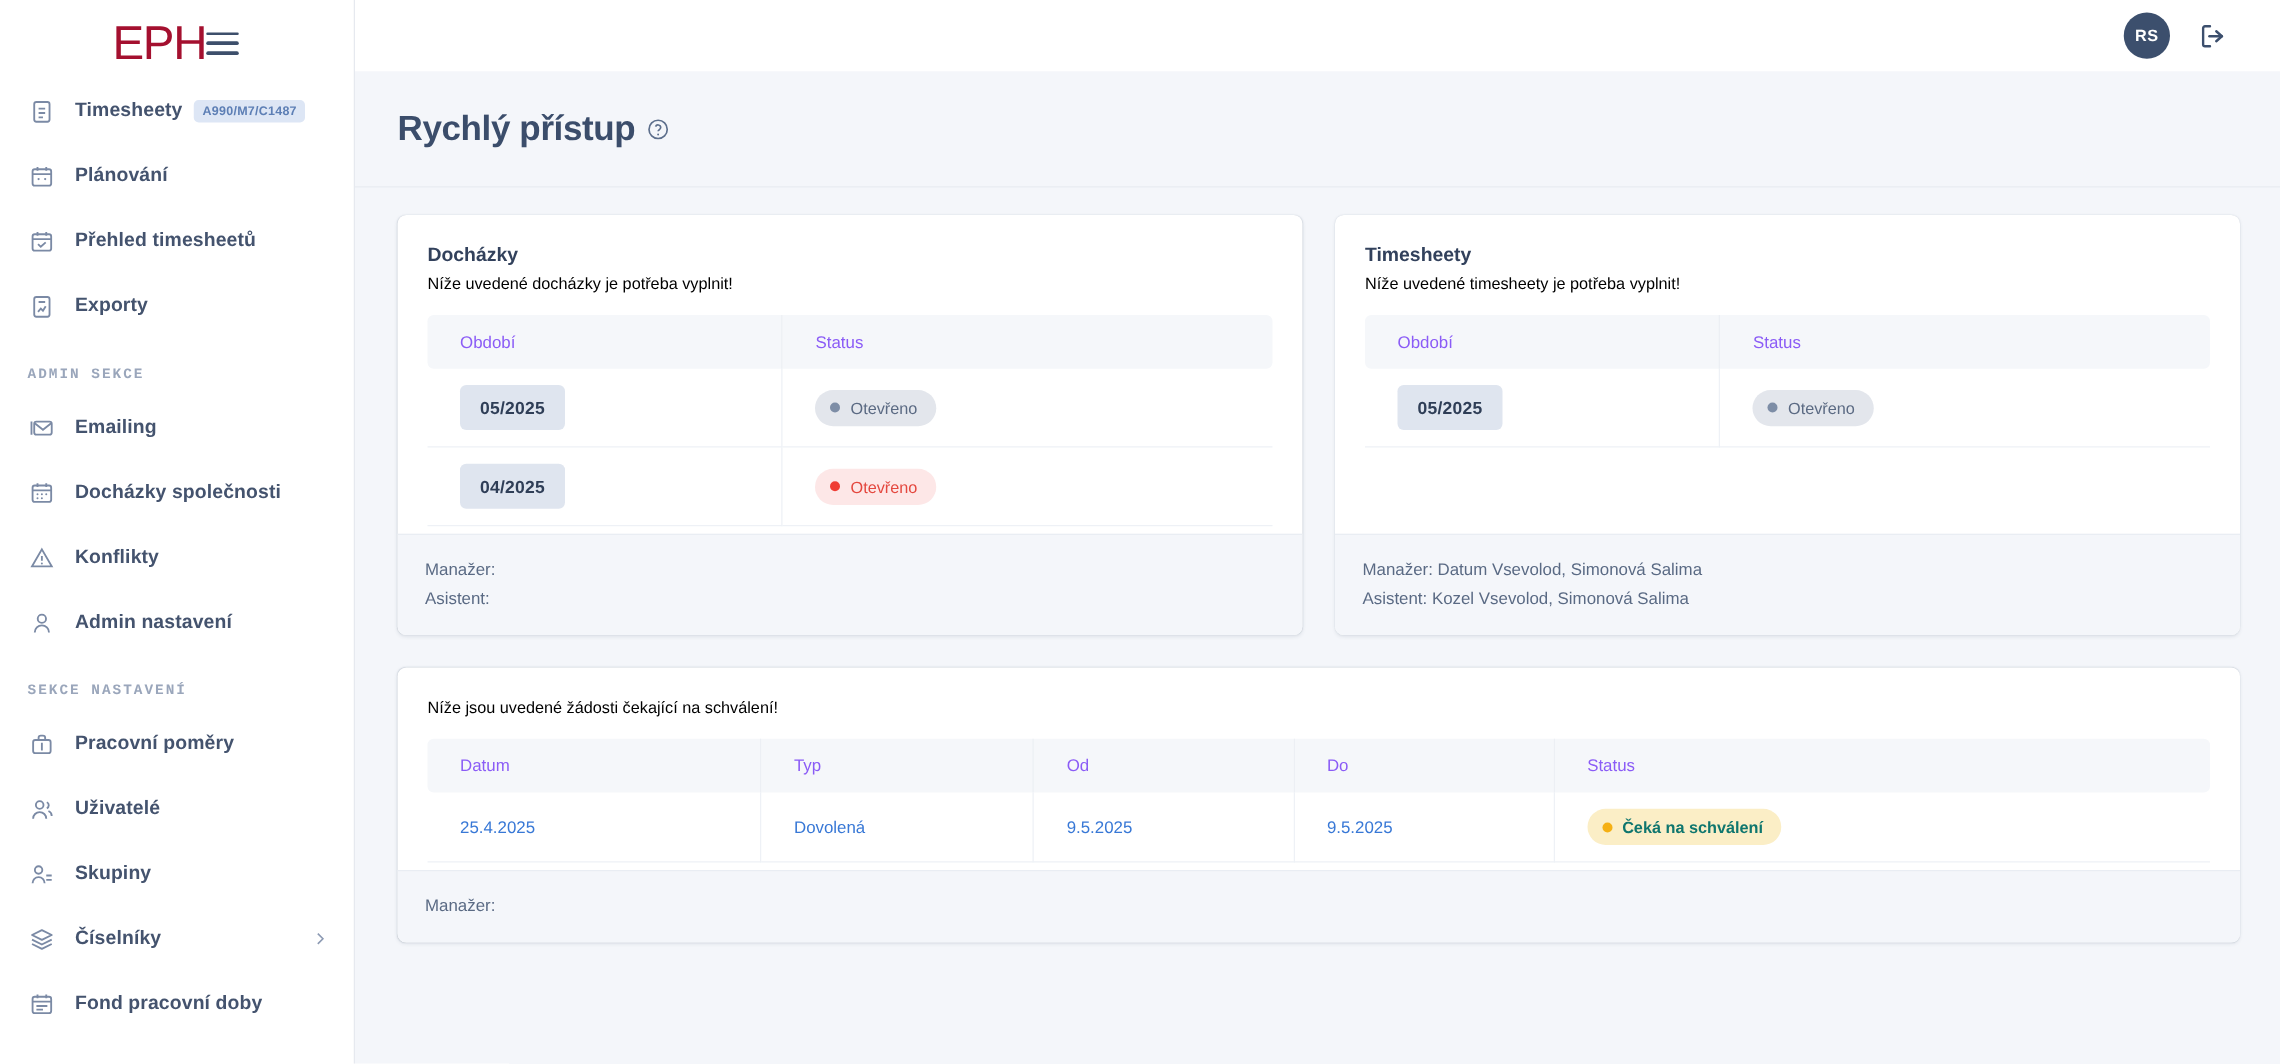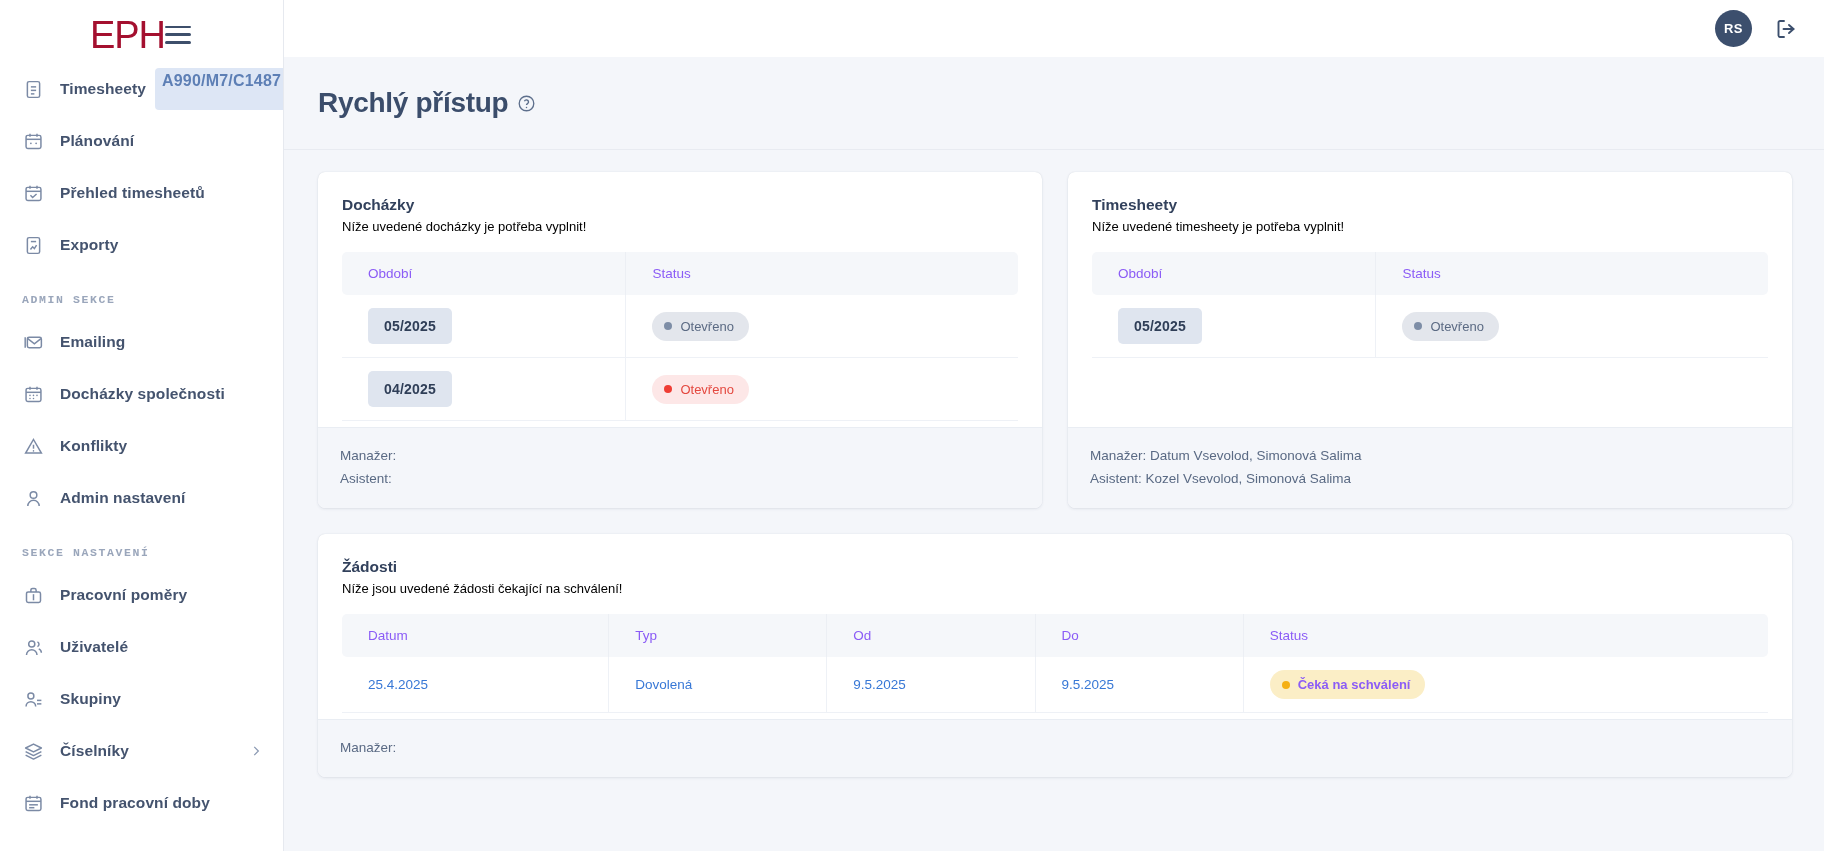--- a/index.html
+++ b/index.html
@@ -62,24 +62,24 @@
     font-size: 15.5px;
     font-weight: 700;
     color: #44536e;
     letter-spacing: 0.1px;
     white-space: nowrap;
   }
   .nav-badge {
     margin-left: 9px;
     background: #dde6f5;
     color: #5d7fb5;
-    font-size: 16px;
+    font-size: 10px;
     font-weight: 700;
     letter-spacing: 0.2px;
-    padding: 4px 7px 20px;
+    padding: 4px 7px 3px;
     border-radius: 4px;
     white-space: nowrap;
   }
   .nav-chevron { margin-left: auto; color: #8c9ab3; display: flex; align-items: center; }
   .nav-chevron svg { width: 14px; height: 14px; }
   .section-label {
     font-size: 11.5px;
     font-weight: 700;
     letter-spacing: 1.6px;
     color: #9aa6bb;
@@ -90,21 +90,21 @@
 
   
   .main { flex: 1; height: 851px; display: flex; flex-direction: column; background: #f4f6fa; overflow: hidden; }
   .topbar {
     height: 57px;
     min-height: 57px;
     background: #ffffff;
     display: flex;
     align-items: center;
     justify-content: flex-end;
-    padding: 0 26px 0 0;
+    padding: 0 42px 0 0;
     gap: 22px;
   }
   .avatar {
     width: 37px; height: 37px; border-radius: 50%;
     background: #3c4f6d;
     color: #ffffff;
     font-size: 13px; font-weight: 700; letter-spacing: 0.5px;
     display: flex; align-items: center; justify-content: center;
     cursor: pointer;
   }
@@ -184,21 +184,21 @@
     gap: 8px;
     border-radius: 16px;
     padding: 7px 15px 7px 12px;
     font-size: 13px;
   }
   .status .dot { width: 8px; height: 8px; border-radius: 50%; flex: 0 0 8px; }
   .status.grey { background: #e3e6ec; color: #5b6a83; }
   .status.grey .dot { background: #7d8da6; }
   .status.red { background: #fde7e7; color: #e4483f; }
   .status.red .dot { background: #ef3d34; }
-  .status.amber { background: #fbeec6; color: #8b5cf6; font-weight: 700; }
+  .status.amber { background: #fbeec6; color: #0f766e; font-weight: 700; }
   .status.amber .dot { background: #f5b014; }
 
   .link { color: #3878d6; }
 
   .card-foot {
     background: #f4f6fa;
     border-top: 1px solid #e9edf3;
     padding: 16px 24px 18px 22px;
   }
   .foot-line { font-size: 13.5px; color: #5a6a84; line-height: 23px; }
@@ -503,21 +503,20 @@
               <div class="foot-line">Manažer: Datum Vsevolod, Simonová Salima</div>
               <div class="foot-line">Asistent: Kozel Vsevolod, Simonová Salima</div>
             </div>
           </div>
 
         </div>
 
         <div class="row" style="margin-top:26px;">
           <div class="card full">
             <div class="card-body">
-              <div class="card-title">Žádosti</div>
               <div class="card-sub">Níže jsou uvedené žádosti čekající na schválení!</div>
               <table>
                 <colgroup>
                     <col style="width:18.7%">
                     <col style="width:15.3%">
                     <col style="width:14.6%">
                     <col style="width:14.6%">
                     <col style="width:36.8%">
                   </colgroup>
                 <thead>

